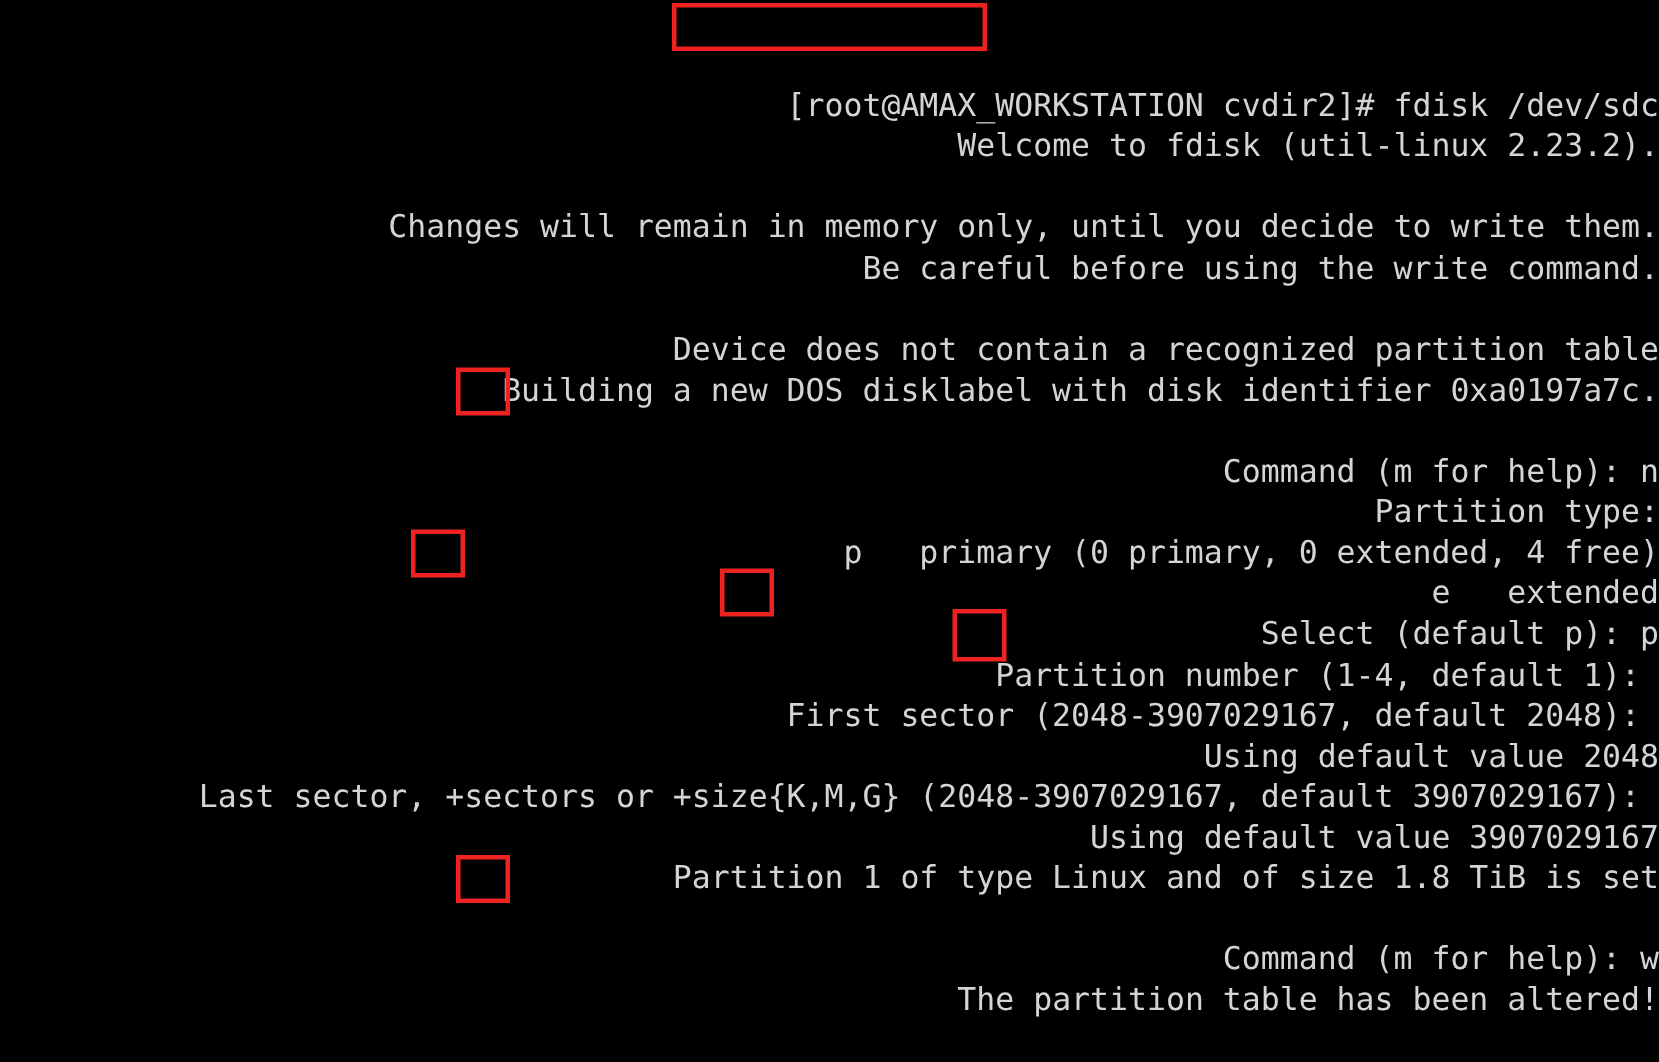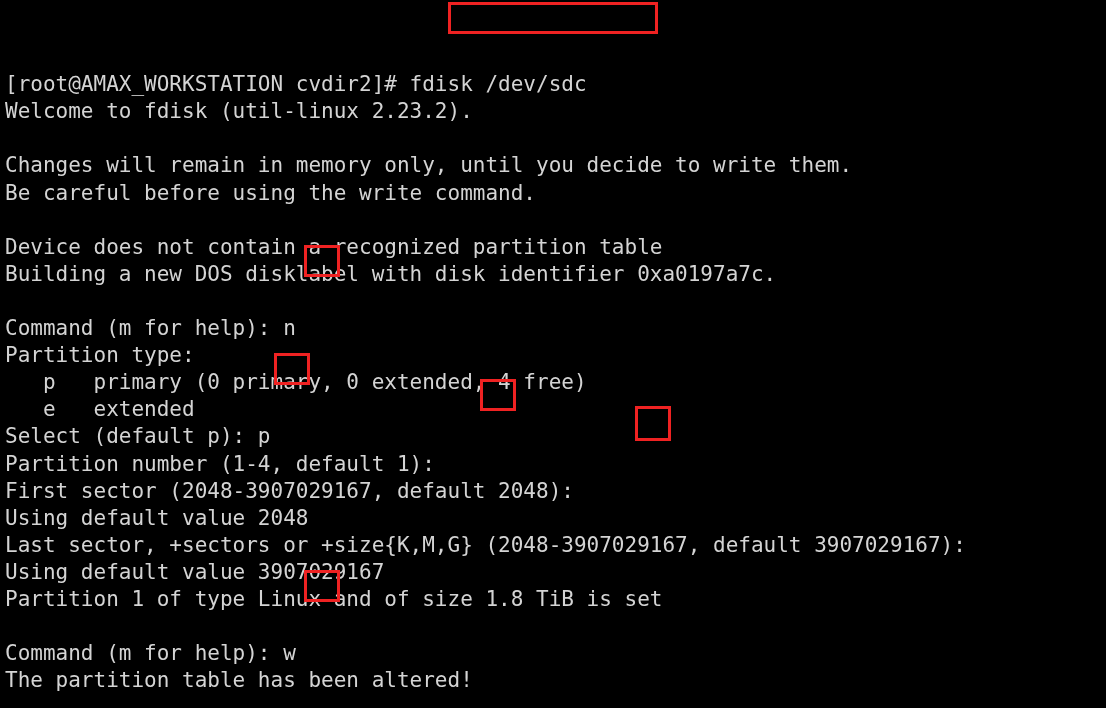--- a/index.html
+++ b/index.html
@@ -16,24 +16,25 @@
   }
   #terminal {
     position: relative;
     width: 1106px;
     height: 708px;
     background: #000000;
     color: #d4d4d4;
     font-family: "DejaVu Sans Mono", "Liberation Mono", monospace;
     font-size: 21px;
     line-height: 27.1px;
-    padding: 17px 0 0 5px;
+    padding: 3px 0 0 5px;
     box-sizing: border-box;
     letter-spacing: 0px;
     white-space: pre;
+    text-align: right;
     -webkit-font-smoothing: none;
   }
   .line {
     height: 27.1px;
     white-space: pre;
     font-family: "DejaVu Sans Mono", "Liberation Mono", monospace;
     font-size: 21px;
     color: #d4d4d4;
   }
   .line.blank {

